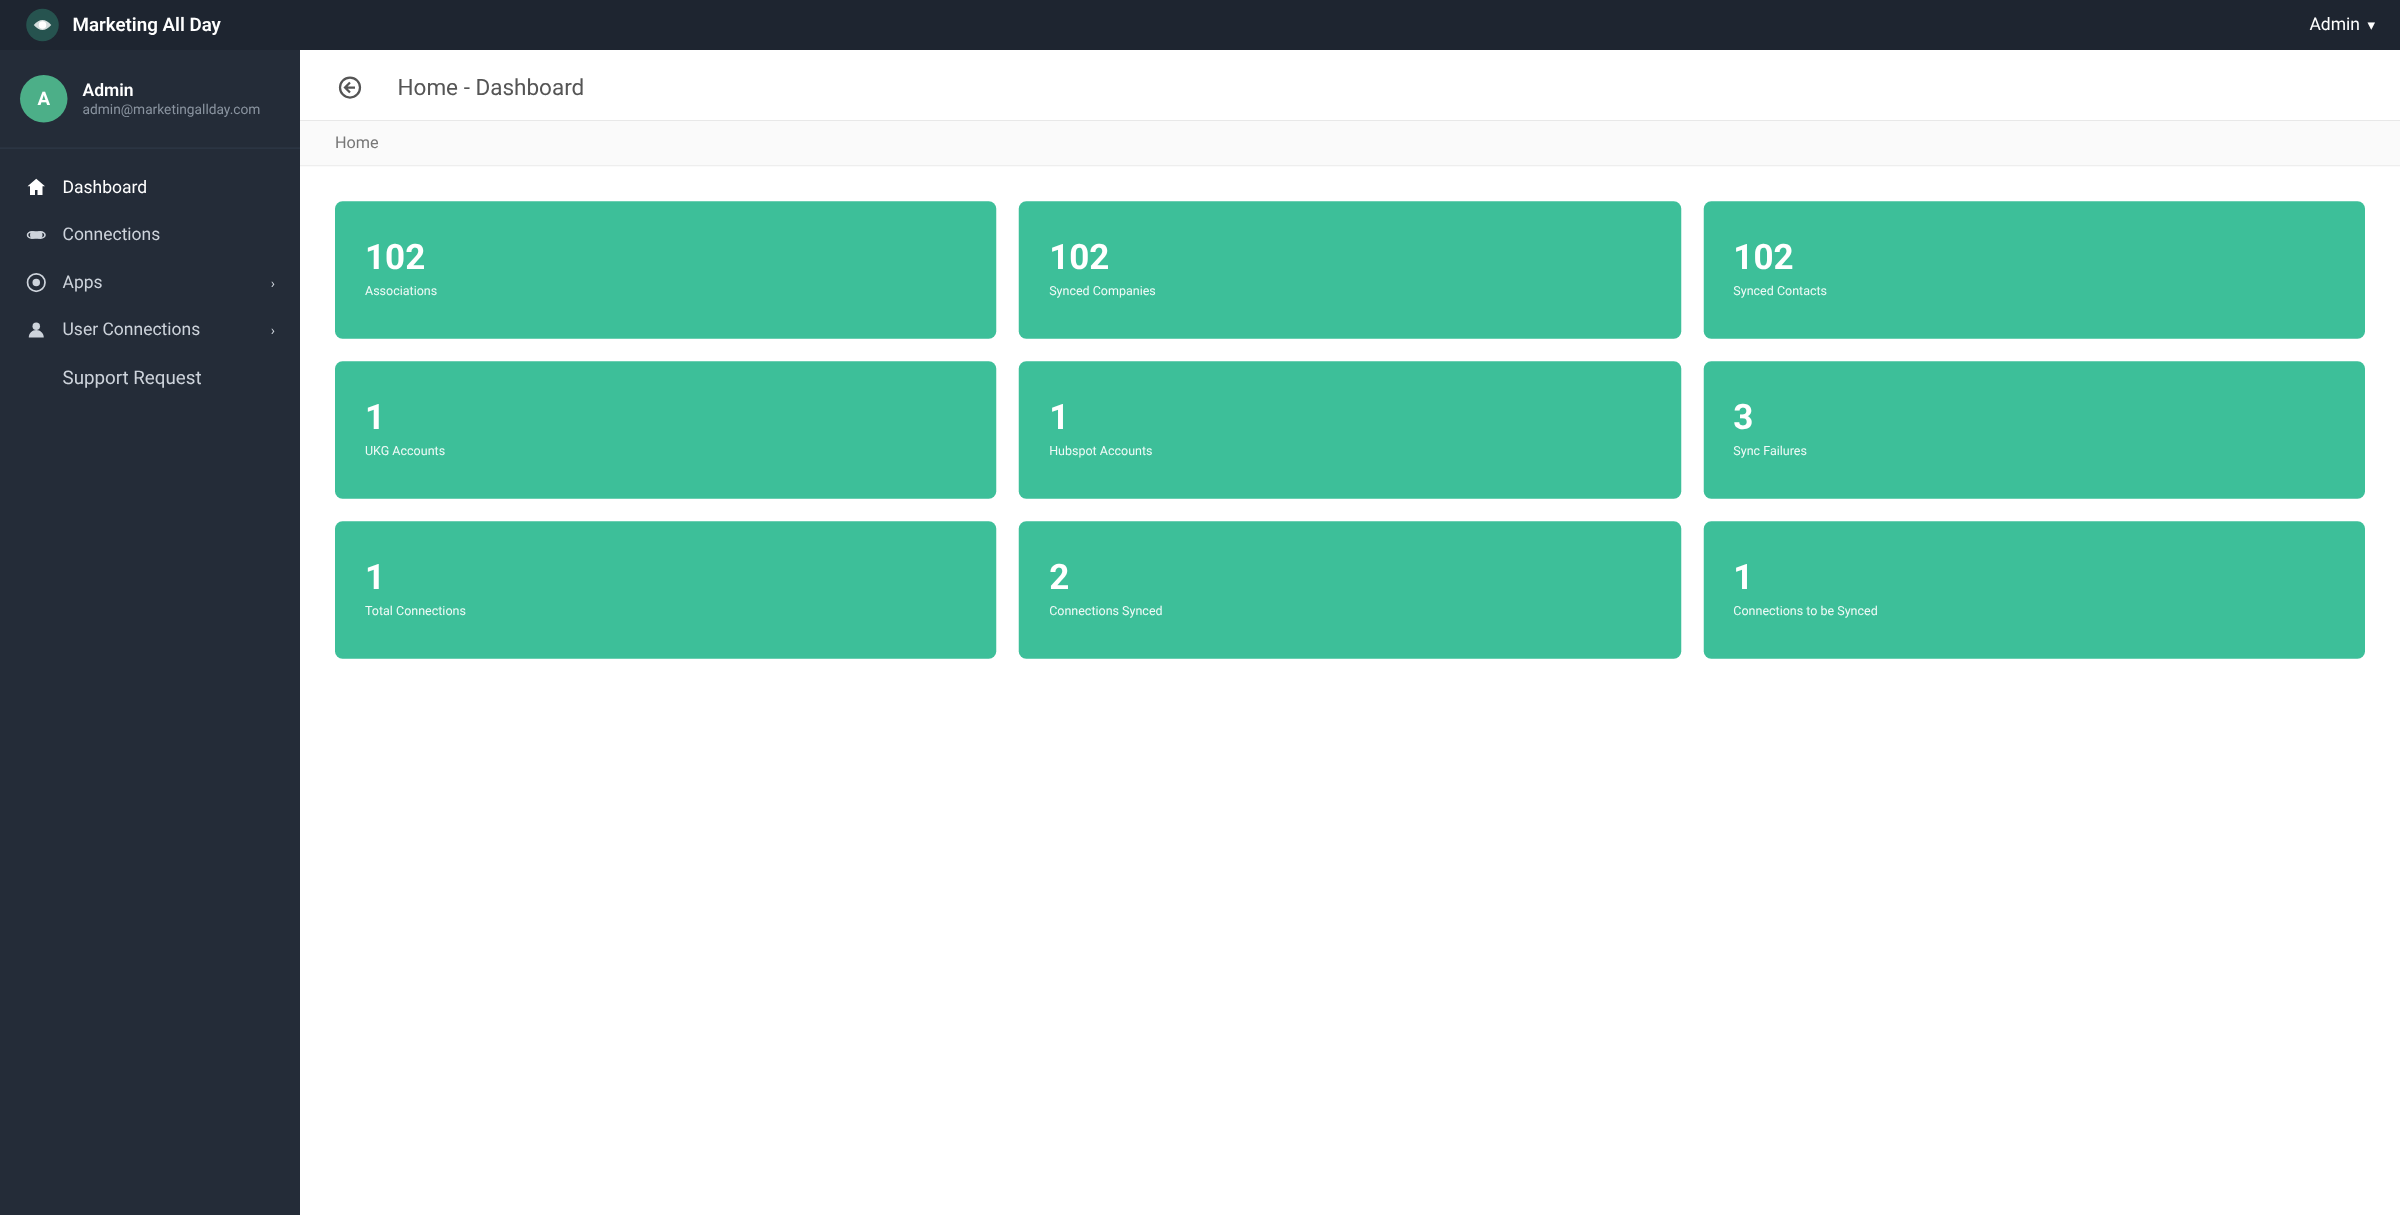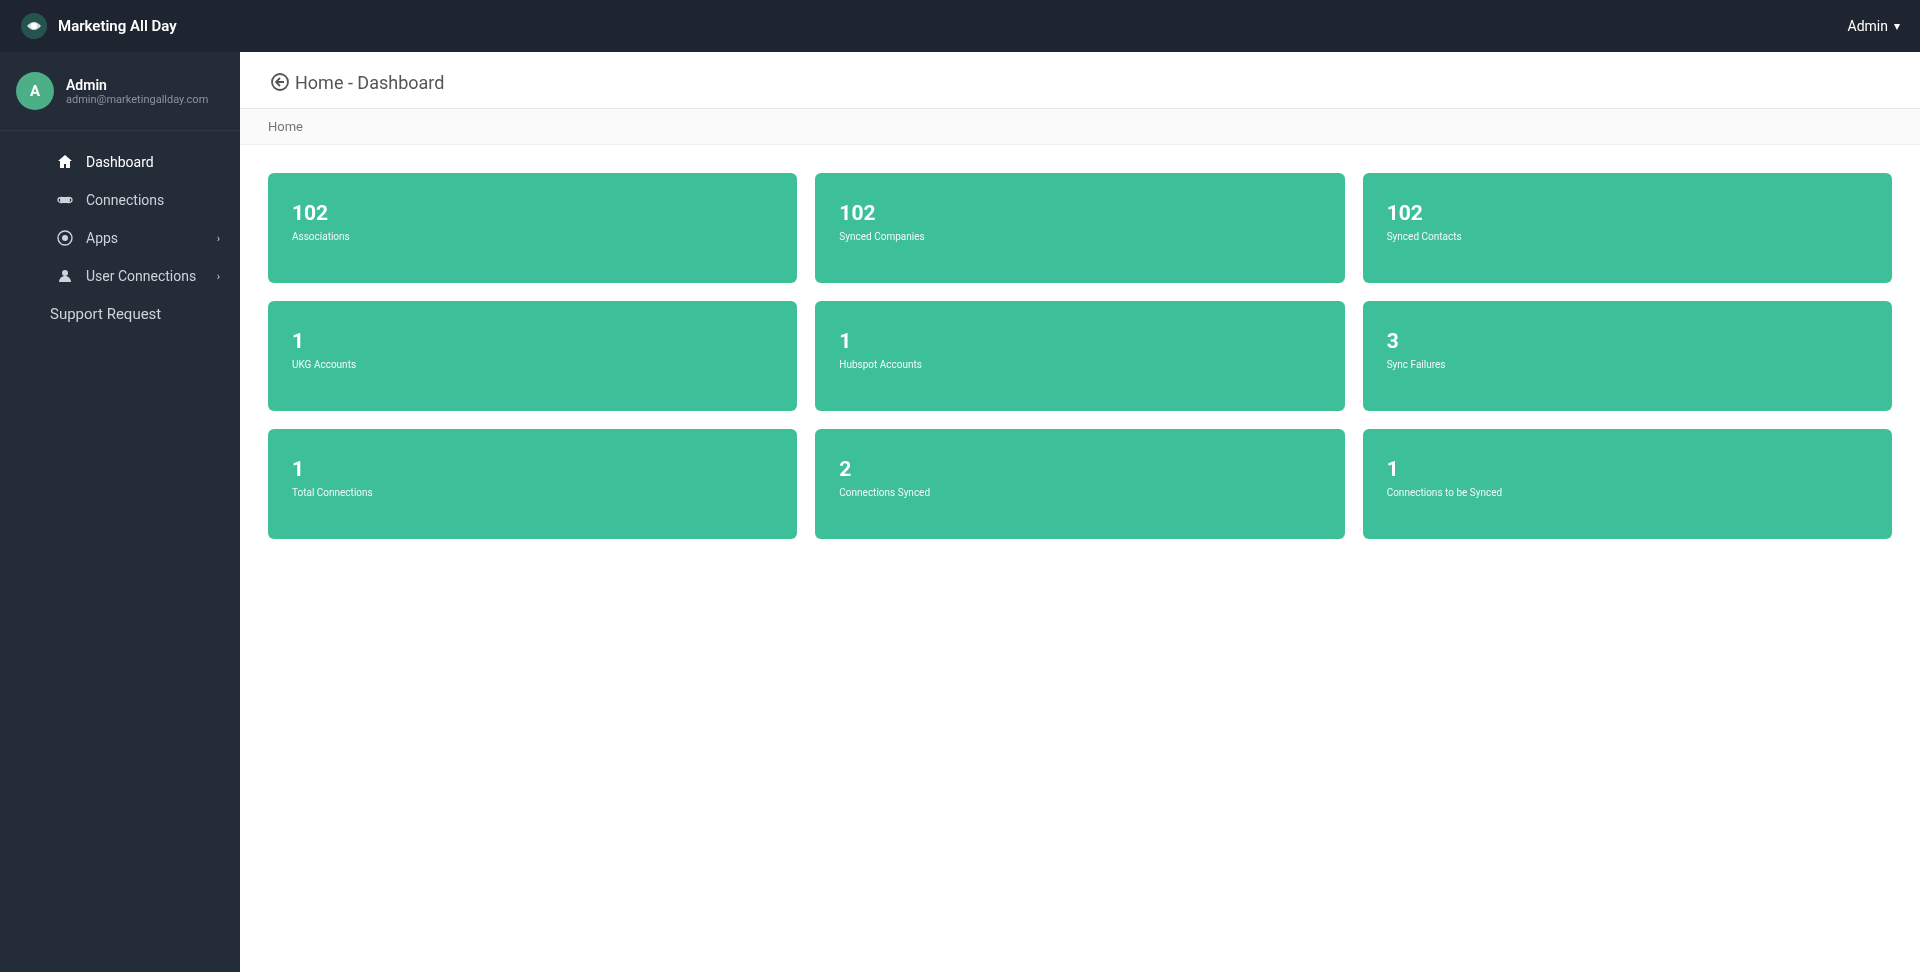--- a/index.html
+++ b/index.html
@@ -2,21 +2,21 @@
 <html><head>
   <meta charset="utf-8">
   <style>
     * { box-sizing: border-box; margin: 0; padding: 0; }
     body { font-family: -apple-system, BlinkMacSystemFont, 'Segoe UI', Roboto, sans-serif; display: flex; flex-direction: column; height: 100vh; background: #f5f5f5; }
 
     
     .topnav {
       background: #1e2530;
       color: #fff;
-      height: 52px;
+      height: 40px;
       display: flex;
       align-items: center;
       justify-content: space-between;
       padding: 0 20px;
       flex-shrink: 0;
       z-index: 10;
     }
     .topnav-logo {
       display: flex;
       align-items: center;
@@ -96,21 +96,20 @@
     }
     .sidebar-item {
       display: flex;
       align-items: center;
       gap: 12px;
       padding: 10px 20px;
       font-size: 14px;
       cursor: pointer;
       color: #cdd3db;
       position: relative;
-      margin-left: 36px;
     }
     .sidebar-item.active {
       color: #fff;
     }
     .sidebar-item-icon {
       width: 18px;
       height: 18px;
       display: flex;
       align-items: center;
       justify-content: center;
@@ -132,21 +131,21 @@
       flex: 1;
       overflow-y: auto;
       background: #fff;
     }
     .page-header {
       background: #fff;
       padding: 18px 28px 14px;
       border-bottom: 1px solid #e8e8e8;
       display: flex;
       align-items: center;
-      gap: 3px;
+      gap: 26px;
     }
     .page-header-back {
       width: 24px;
       height: 24px;
       display: flex;
       align-items: center;
       justify-content: center;
       cursor: pointer;
       color: #555;
       font-size: 16px;
@@ -182,21 +181,21 @@
       border-radius: 6px;
       padding: 28px 24px;
       color: #fff;
       min-height: 110px;
       display: flex;
       flex-direction: column;
       justify-content: flex-start;
       cursor: pointer;
     }
     .stat-number {
-      font-size: 21px;
+      font-size: 28px;
       font-weight: 700;
       margin-bottom: 6px;
     }
     .stat-label {
       font-size: 10px;
       opacity: 0.92;
     }
   </style>
 </head>
 <body>

